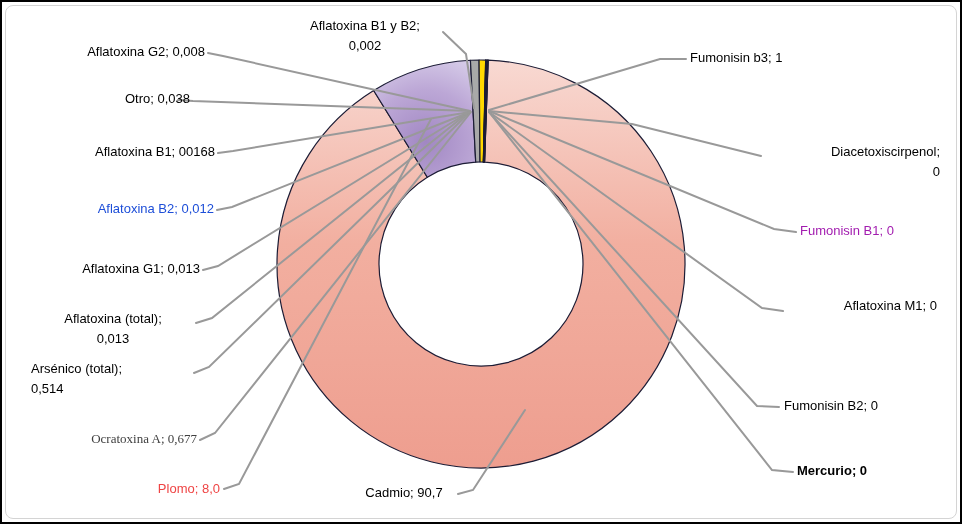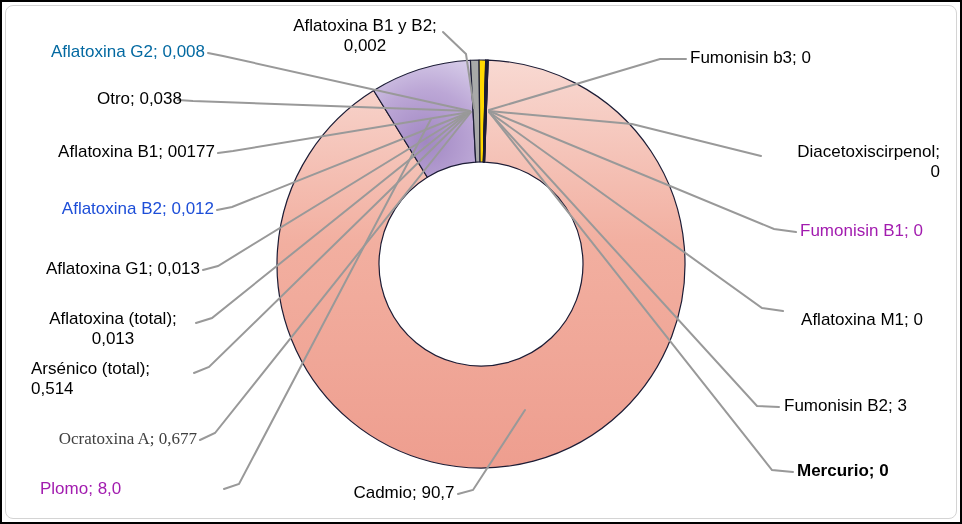--- a/index.html
+++ b/index.html
@@ -3,21 +3,21 @@
 <meta charset="utf-8">
 <style>
   * { margin:0; padding:0; box-sizing:border-box; }
   html,body { width:962px; height:524px; background:#ffffff; }
   body { font-family:"Liberation Sans", sans-serif; }
   .frame { position:relative; width:962px; height:524px; border:2px solid #000000;
            background:#ffffff; overflow:hidden; }
   .inner-border { position:absolute; inset:3px; border:1px solid #D4D4D4;
                   border-radius:8px; pointer-events:none; }
   svg.chart { position:absolute; left:0; top:0; width:958px; height:518px; }
-  .lbl { position:absolute; font-size:17px; line-height:20px; color:#000000;
+  .lbl { position:absolute; font-size:13px; line-height:20px; color:#000000;
          white-space:pre-line; }
 </style>
 </head>
 <body>
 
 <div class="frame">
   <div class="inner-border"></div>
   <svg class="chart" id="donut-svg" viewBox="0 0 958 518">
       <defs>
         <linearGradient id="gSalmon" gradientUnits="userSpaceOnUse" x1="479" y1="58" x2="479" y2="466">
@@ -54,34 +54,34 @@
       <polyline points="441,30 464,52 472,106" fill="none" stroke="#999999" stroke-width="2" stroke-linecap="round"></polyline>
       <polyline points="684,57 658,57 487,108" fill="none" stroke="#999999" stroke-width="2" stroke-linecap="round"></polyline>
       <polyline points="759,154 630,122 487,109" fill="none" stroke="#999999" stroke-width="2" stroke-linecap="round"></polyline>
       <polyline points="794,230 772,227 487,109" fill="none" stroke="#999999" stroke-width="2" stroke-linecap="round"></polyline>
       <polyline points="781,309 760,306 487,110" fill="none" stroke="#999999" stroke-width="2" stroke-linecap="round"></polyline>
       <polyline points="777,405 755,404 487,110" fill="none" stroke="#999999" stroke-width="2" stroke-linecap="round"></polyline>
       <polyline points="791,470 770,468 487,110" fill="none" stroke="#999999" stroke-width="2" stroke-linecap="round"></polyline>
     </svg>
   <div id="label-layer">
       <div class="lbl" style="left: 337px; top: 481px; width: 130px; text-align: center; color: rgb(0, 0, 0);">Cadmio; 90,7</div>
-      <div class="lbl" style="left: 38px; top: 477px; width: 180px; color: #a21caf;">Plomo; 8,0</div>
+      <div class="lbl" style="left: 38px; top: 477px; width: 180px; text-align: right; color: #ef4444;">Plomo; 8,0</div>
       <div class="lbl" style="left: 15px; top: 427px; width: 180px; text-align: right; color: #404040; font-family: Liberation Serif, serif;">Ocratoxina A; 0,677</div>
       <div class="lbl" style="left: 29px; top: 357px; width: 160px; text-align: left; color: rgb(0, 0, 0);">Arsénico (total);
 0,514</div>
       <div class="lbl" style="left: 31px; top: 307px; width: 160px; text-align: center; color: rgb(0, 0, 0);">Aflatoxina (total);
 0,013</div>
       <div class="lbl" style="left: 8px; top: 257px; width: 190px; text-align: right; color: rgb(0, 0, 0);">Aflatoxina G1; 0,013</div>
       <div class="lbl" style="left: 22px; top: 197px; width: 190px; text-align: right; color: #1d4ed8;">Aflatoxina B2; 0,012</div>
-      <div class="lbl" style="left: 23px; top: 140px; width: 190px; text-align: right; color: rgb(0, 0, 0);">Aflatoxina B1; 00177</div>
-      <div class="lbl" style="left: 30px; top: 87px; width: 150px; text-align: right; color: rgb(0, 0, 0);">Otro; 0,038</div>
-      <div class="lbl" style="left: 23px; top: 40px; width: 180px; text-align: right; color: #0369a1;">Aflatoxina G2; 0,008</div>
+      <div class="lbl" style="left: 23px; top: 140px; width: 190px; text-align: right; color: rgb(0, 0, 0);">Aflatoxina B1; 00168</div>
+      <div class="lbl" style="left: 38px; top: 87px; width: 150px; text-align: right; color: rgb(0, 0, 0);">Otro; 0,038</div>
+      <div class="lbl" style="left: 23px; top: 40px; width: 180px; text-align: right; color: #000000;">Aflatoxina G2; 0,008</div>
       <div class="lbl" style="left: 278px; top: 14px; width: 170px; text-align: center; color: rgb(0, 0, 0);">Aflatoxina B1 y B2;
 0,002</div>
-      <div class="lbl" style="left: 688px; top: 46px; width: 160px; text-align: left; color: rgb(0, 0, 0);">Fumonisin b3; 0</div>
+      <div class="lbl" style="left: 688px; top: 46px; width: 160px; text-align: left; color: rgb(0, 0, 0);">Fumonisin b3; 1</div>
       <div class="lbl" style="left: 768px; top: 140px; width: 170px; text-align: right; color: rgb(0, 0, 0);">Diacetoxiscirpenol;
 0</div>
       <div class="lbl" style="left: 798px; top: 219px; width: 150px; text-align: left; color: #a21caf;">Fumonisin B1; 0</div>
-      <div class="lbl" style="left: 785px; top: 308px; width: 150px; text-align: center; color: rgb(0, 0, 0);">Aflatoxina M1; 0</div>
-      <div class="lbl" style="left: 782px; top: 394px; width: 150px; text-align: left; color: rgb(0, 0, 0);">Fumonisin B2; 3</div>
+      <div class="lbl" style="left: 785px; top: 294px; width: 150px; text-align: right; color: rgb(0, 0, 0);">Aflatoxina M1; 0</div>
+      <div class="lbl" style="left: 782px; top: 394px; width: 150px; text-align: left; color: rgb(0, 0, 0);">Fumonisin B2; 0</div>
       <div class="lbl" style="left: 795px; top: 459px; width: 130px; text-align: left; color: rgb(0, 0, 0); font-weight: bold;">Mercurio; 0</div>
     </div>
 </div>
 
 </body></html>

